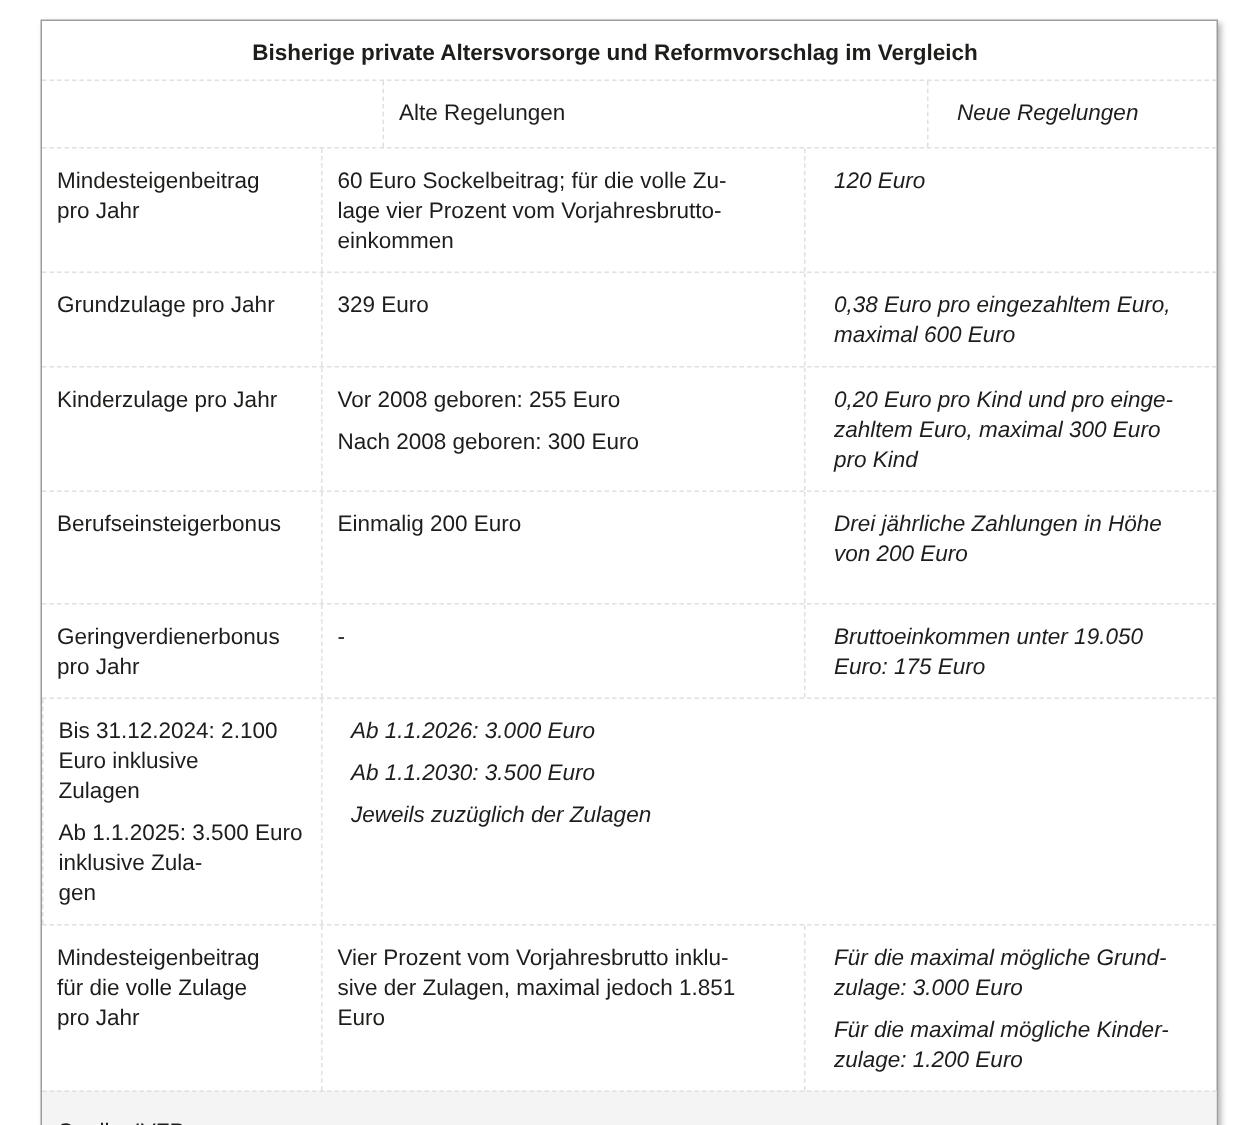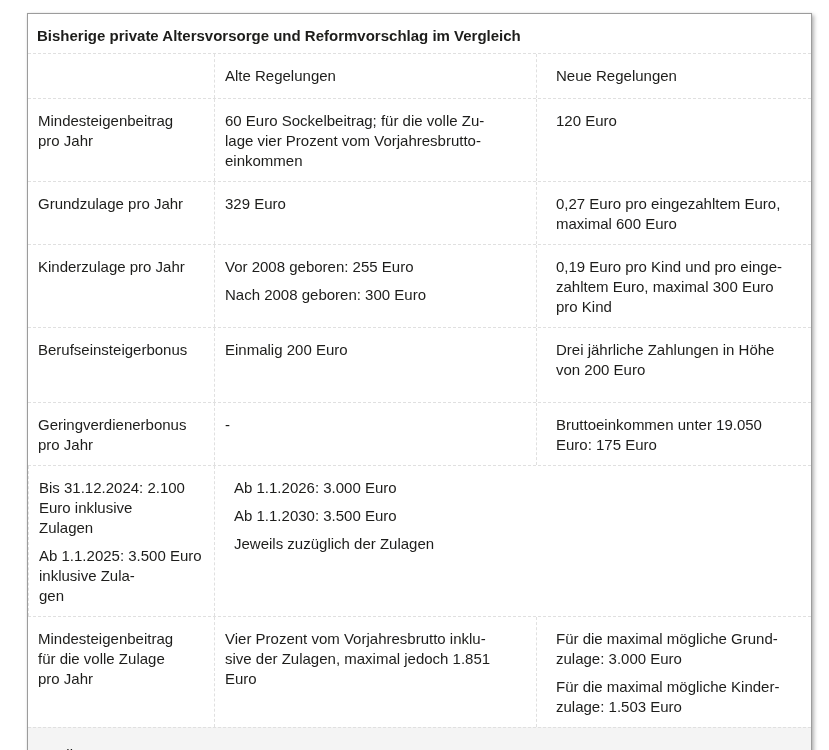--- a/index.html
+++ b/index.html
@@ -20,39 +20,40 @@
     background: #ffffff;
     border: 1px solid #9c9c9c;
     box-shadow: 2px 2px 4px rgba(0,0,0,0.30), 0 0 1px rgba(0,0,0,0.12);
     font-size: 15px;
     line-height: 20px;
   }
   .title-row {
     padding: 12px 28px 7px 9px;
     font-weight: bold;
     min-height: 20px;
+    text-align: center;
   }
   .trow {
     display: grid;
     grid-template-columns: 186px 322px 1fr;
     border-top: 1px dashed #e0e0e0;
     box-sizing: border-box;
   }
   .cell {
     padding: 12px 12px 10px 10px;
     box-sizing: border-box;
   }
   .c2, .c3 { border-left: 1px dashed #e0e0e0; }
-  .c3 { padding-left: 19px; padding-right: 16px; }
+  .c3 { padding-left: 19px; padding-right: 16px; font-style: italic; }
   .cell p, .cell .label {
     margin: 0;
     white-space: pre-line;
   }
   .cell p + p { margin-top: 8px; }
-  .h-header { min-height: 45px; }
+  .h-header { min-height: 45px; gap: 41px; }
   .h-r0 { min-height: 75px; }
   .h-r1 { min-height: 63px; }
   .h-r2 { min-height: 80px; }
   .h-r3 { min-height: 75px; }
   .h-r4 { min-height: 62px; }
   .h-r5 { min-height: 105px; }
   .h-r6 { min-height: 111px; }
   .footer-row {
     border-top: 1px dashed #e0e0e0;
     background: #f4f4f4;
@@ -86,33 +87,33 @@
         <p>120 Euro</p>
       </div>
   </div>
 
   <div class="trow h-r1">
     <div class="cell c1"><span class="label">Grundzulage pro Jahr</span></div>
     <div class="cell c2">
         <p>329 Euro</p>
       </div>
     <div class="cell c3">
-        <p>0,27 Euro pro eingezahltem Euro,
+        <p>0,38 Euro pro eingezahltem Euro,
 maximal 600 Euro</p>
       </div>
   </div>
 
   <div class="trow h-r2">
     <div class="cell c1"><span class="label">Kinderzulage pro Jahr</span></div>
     <div class="cell c2">
       <p>Vor 2008 geboren: 255 Euro</p>
       <p>Nach 2008 geboren: 300 Euro</p>
     </div>
     <div class="cell c3">
-        <p>0,19 Euro pro Kind und pro einge-
+        <p>0,20 Euro pro Kind und pro einge-
 zahltem Euro, maximal 300 Euro
 pro Kind</p>
       </div>
   </div>
 
   <div class="trow h-r3">
     <div class="cell c1"><span class="label">Berufseinsteigerbonus</span></div>
     <div class="cell c2">
         <p>Einmalig 200 Euro</p>
       </div>
@@ -154,19 +155,19 @@
 pro Jahr</span></div>
     <div class="cell c2">
         <p>Vier Prozent vom Vorjahresbrutto inklu-
 sive der Zulagen, maximal jedoch 1.851
 Euro</p>
       </div>
     <div class="cell c3">
       <p>Für die maximal mögliche Grund-
 zulage: 3.000 Euro</p>
       <p>Für die maximal mögliche Kinder-
-zulage: 1.503 Euro</p>
+zulage: 1.200 Euro</p>
     </div>
   </div>
 
   <div class="footer-row">Quelle: IVFP</div>
 
 </div>
 
 </body></html>

